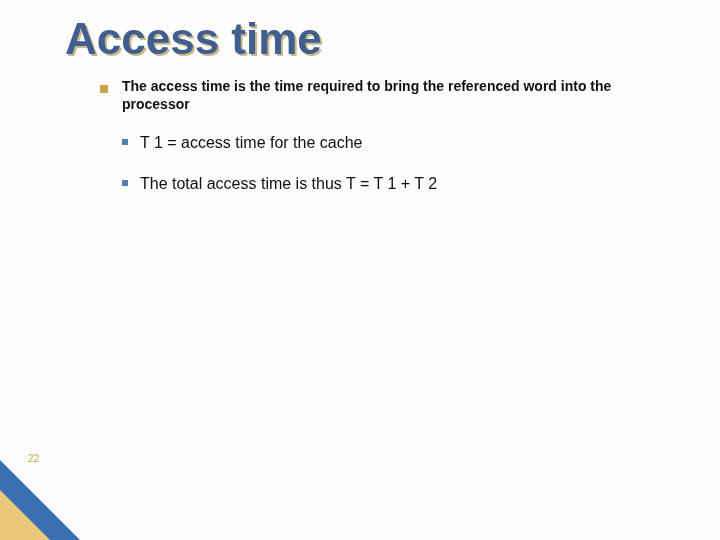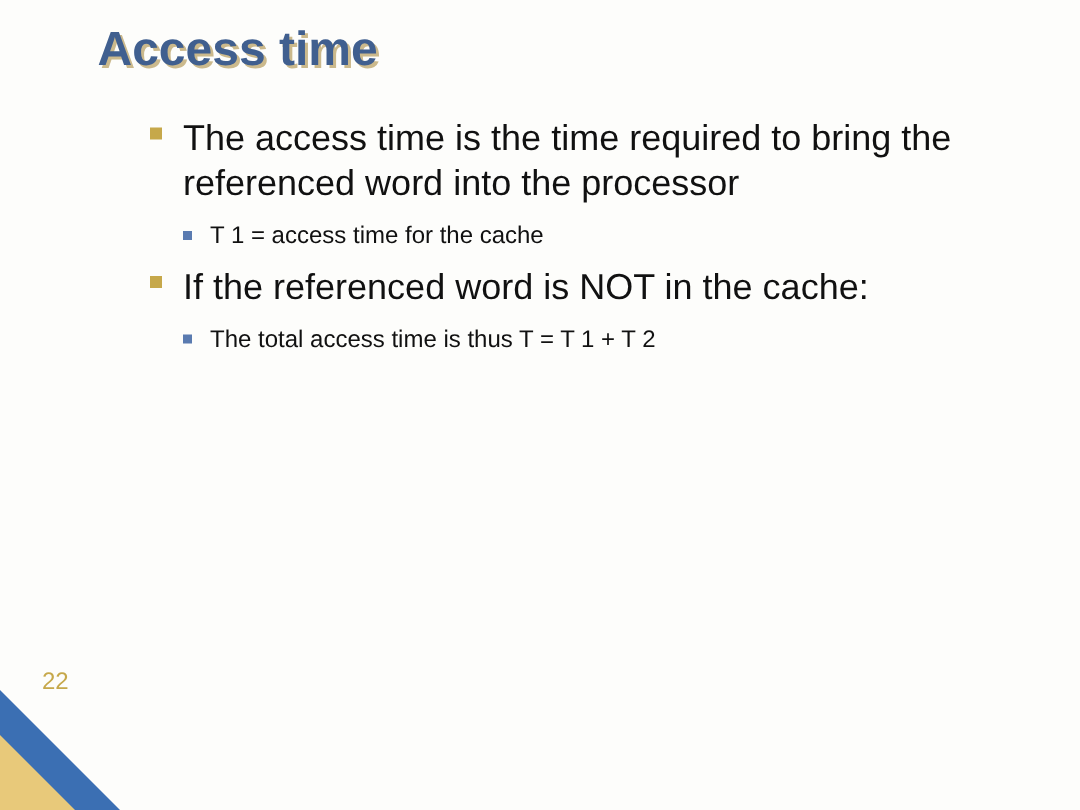--- a/index.html
+++ b/index.html
@@ -27,52 +27,52 @@
     bottom: 0;
     width: 0;
     height: 0;
     border-bottom: 50px solid #e8c97a;
     border-right: 50px solid transparent;
   }
   .title {
     position: absolute;
     left: 65px;
     top: 14px;
-    font-size: 32px;
+    font-size: 44px;
     font-weight: bold;
     color: #405f8f;
     text-shadow: 2px 2px 0 #cbb98c;
   }
   .content {
     position: absolute;
     left: 100px;
     top: 78px;
     width: 580px;
     color: #111;
   }
   .l1 {
     position: relative;
     padding-left: 22px;
     margin-bottom: 6px;
-    font-size: 24px;
-    font-weight: normal;
+    font-size: 14px;
+    font-weight: bold;
     line-height: 1.25;
   }
   .l1::before {
     content: "";
     position: absolute;
     left: 0;
     top: 7px;
     width: 8px;
     height: 8px;
     background: #c6a84a;
   }
   .sub {
     margin-left: 22px;
-    margin-top: 10px;
+    margin-top: 20px;
     margin-bottom: 8px;
   }
   .l2 {
     position: relative;
     padding-left: 18px;
     margin-bottom: 4px;
     font-size: 16px;
     font-weight: normal;
     line-height: 1.3;
   }
@@ -82,40 +82,39 @@
     left: 0;
     top: 6px;
     width: 6px;
     height: 6px;
     background: #5a7bb0;
   }
   .pagenum {
     position: absolute;
     left: 28px;
     bottom: 76px;
-    font-size: 16px;
+    font-size: 10px;
     color: #c6a84a;
   }
 </style>
 </head>
 <body>
 
 <div class="corner"></div>
 <div class="corner-inner"></div>
 
 <div class="title">Access time</div>
 
 <div class="content">
 
   <div class="l1">The access time is the time required to bring the referenced word into the processor</div>
   <div class="sub">
     <div class="l2">T 1 = access time for the cache</div>
   </div>
 
 
-  <div class="l1">If the referenced word is NOT in the cache:</div>
   <div class="sub">
     <div class="l2">The total access time is thus T = T 1 + T 2</div>
   </div>
 
 </div>
 
 <div class="pagenum">22</div>
 
 </body></html>

